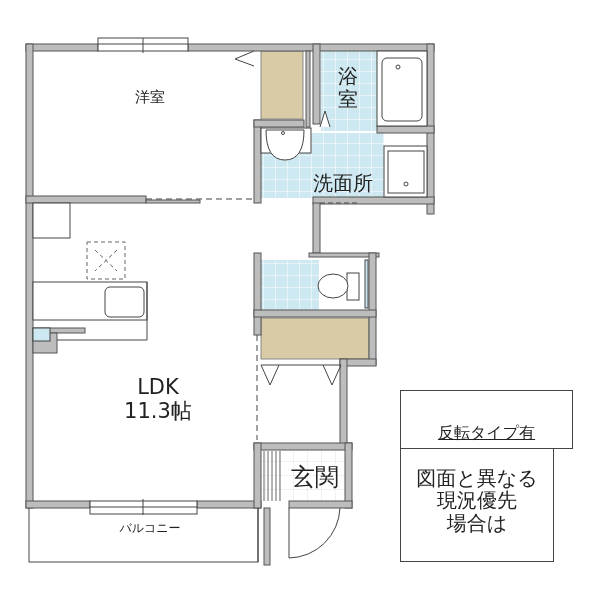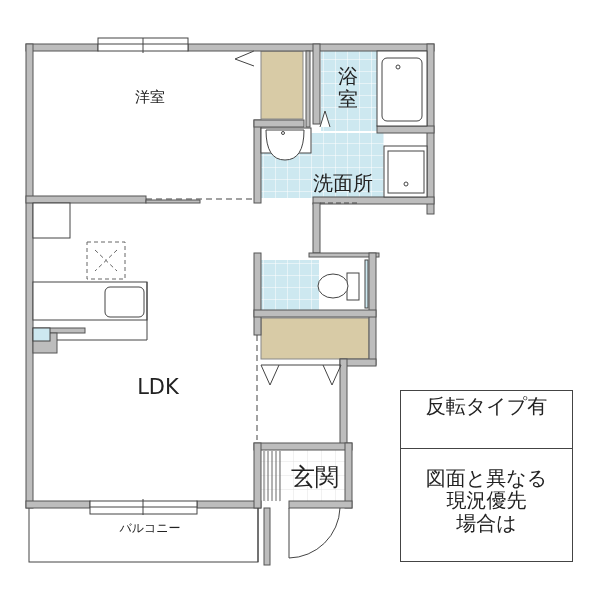--- a/index.html
+++ b/index.html
@@ -163,28 +163,29 @@
 
 <div class="lbl" style="left:330px;top:65px;width:36px;font-size:20px;">
   <div>浴</div>
   <div>室</div>
 </div>
 
 <div class="lbl" style="left:303px;top:155px;width:80px;font-size:20px;margin-top:17px;">洗面所</div>
 
 <div class="lbl" style="left:108px;top:375px;width:100px;font-size:21px;">
   <div>LDK</div>
+  <div>11.3帖</div>
 </div>
 
 <div class="lbl" style="left:287px;top:464px;width:56px;font-size:24px;">玄関</div>
 
 <div class="lbl" style="left:80px;top:522px;width:140px;font-size:12px;">バルコニー</div>
 
 <div class="note-box" style="left:400px;top:390px;width:173px;height:59px;">
-  <div class="note-text" style="top:4px;font-size:20px;">反転タイプ有</div>
+  <div class="note-text" style="top:33px;font-size:16px;text-decoration:underline;">反転タイプ有</div>
 </div>
-<div class="note-box" style="left:400px;top:448px;width:173px;height:114px;">
+<div class="note-box" style="left:400px;top:448px;width:154px;height:114px;">
   <div class="note-text" style="top:18px;font-size:20px;">
     <div>図面と異なる</div>
     <div>現況優先</div>
     <div>場合は</div>
   </div>
 </div>
 
 </body></html>

